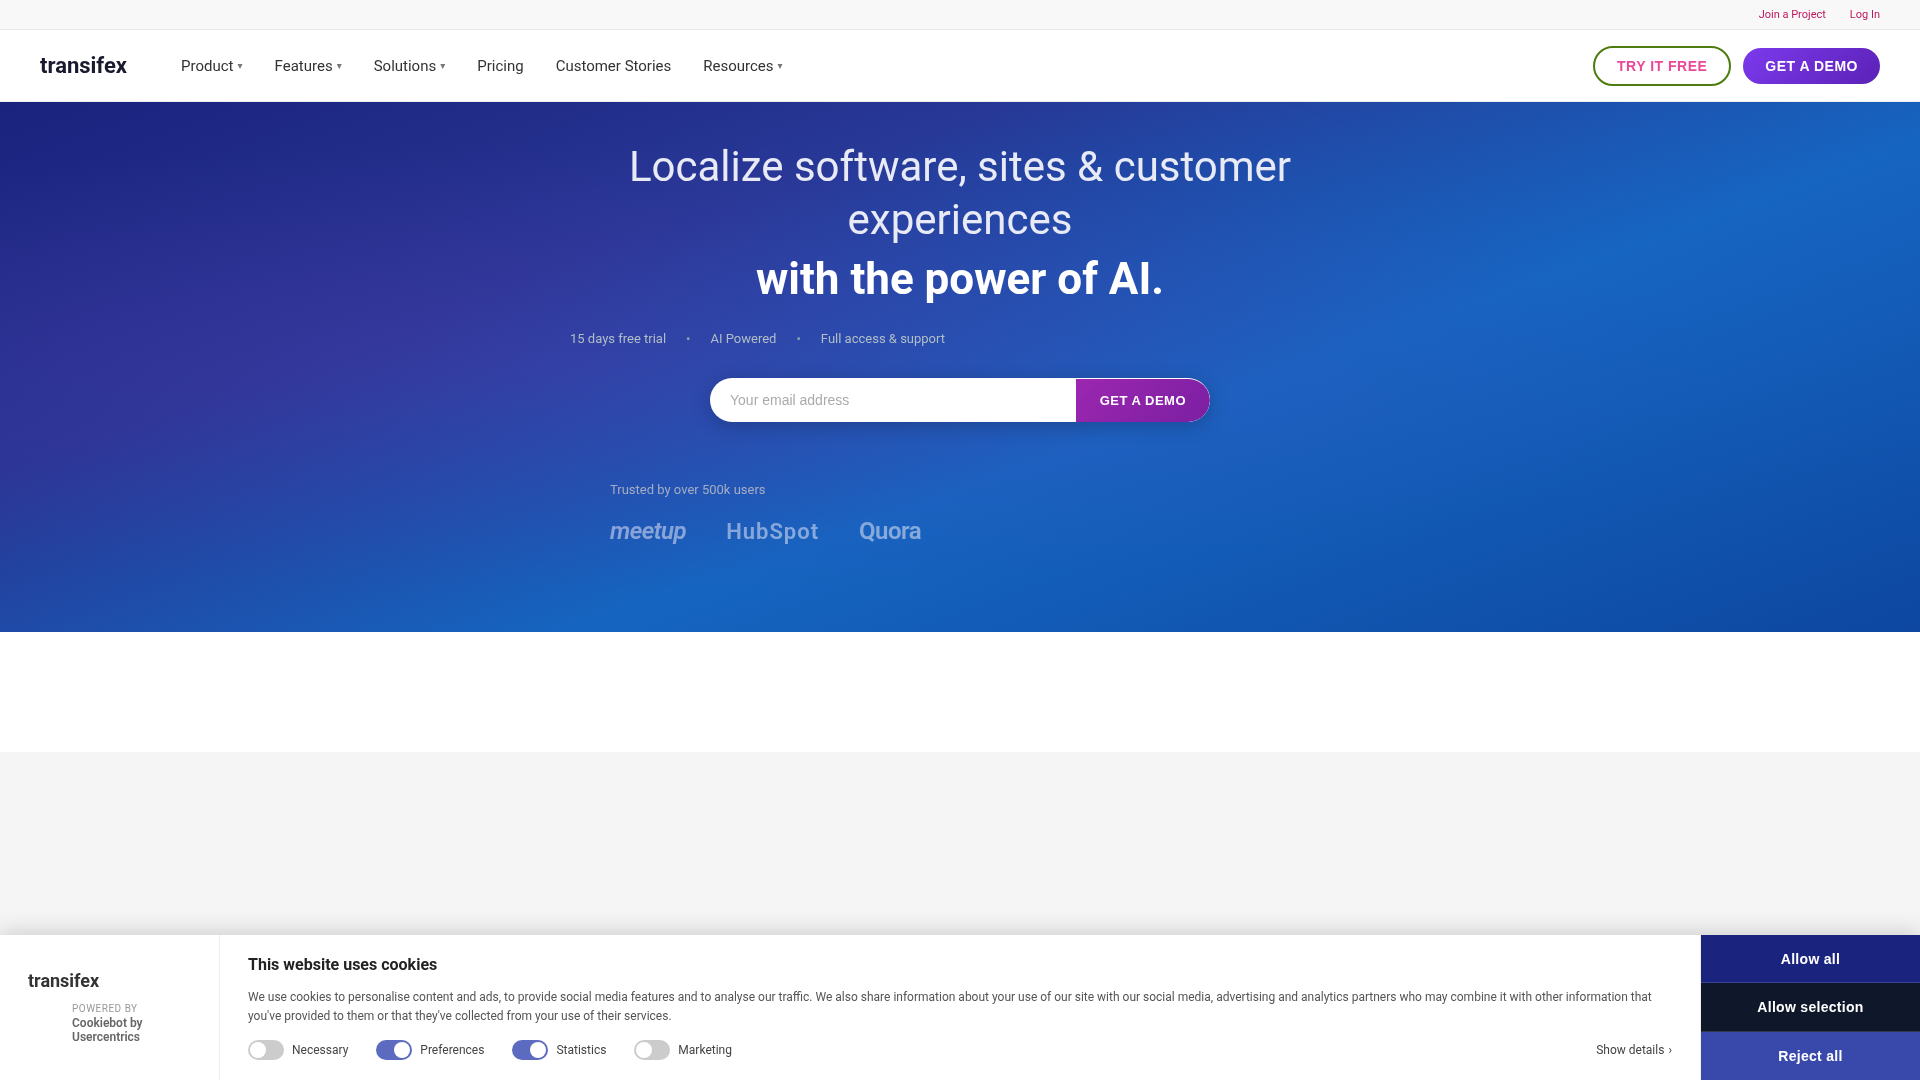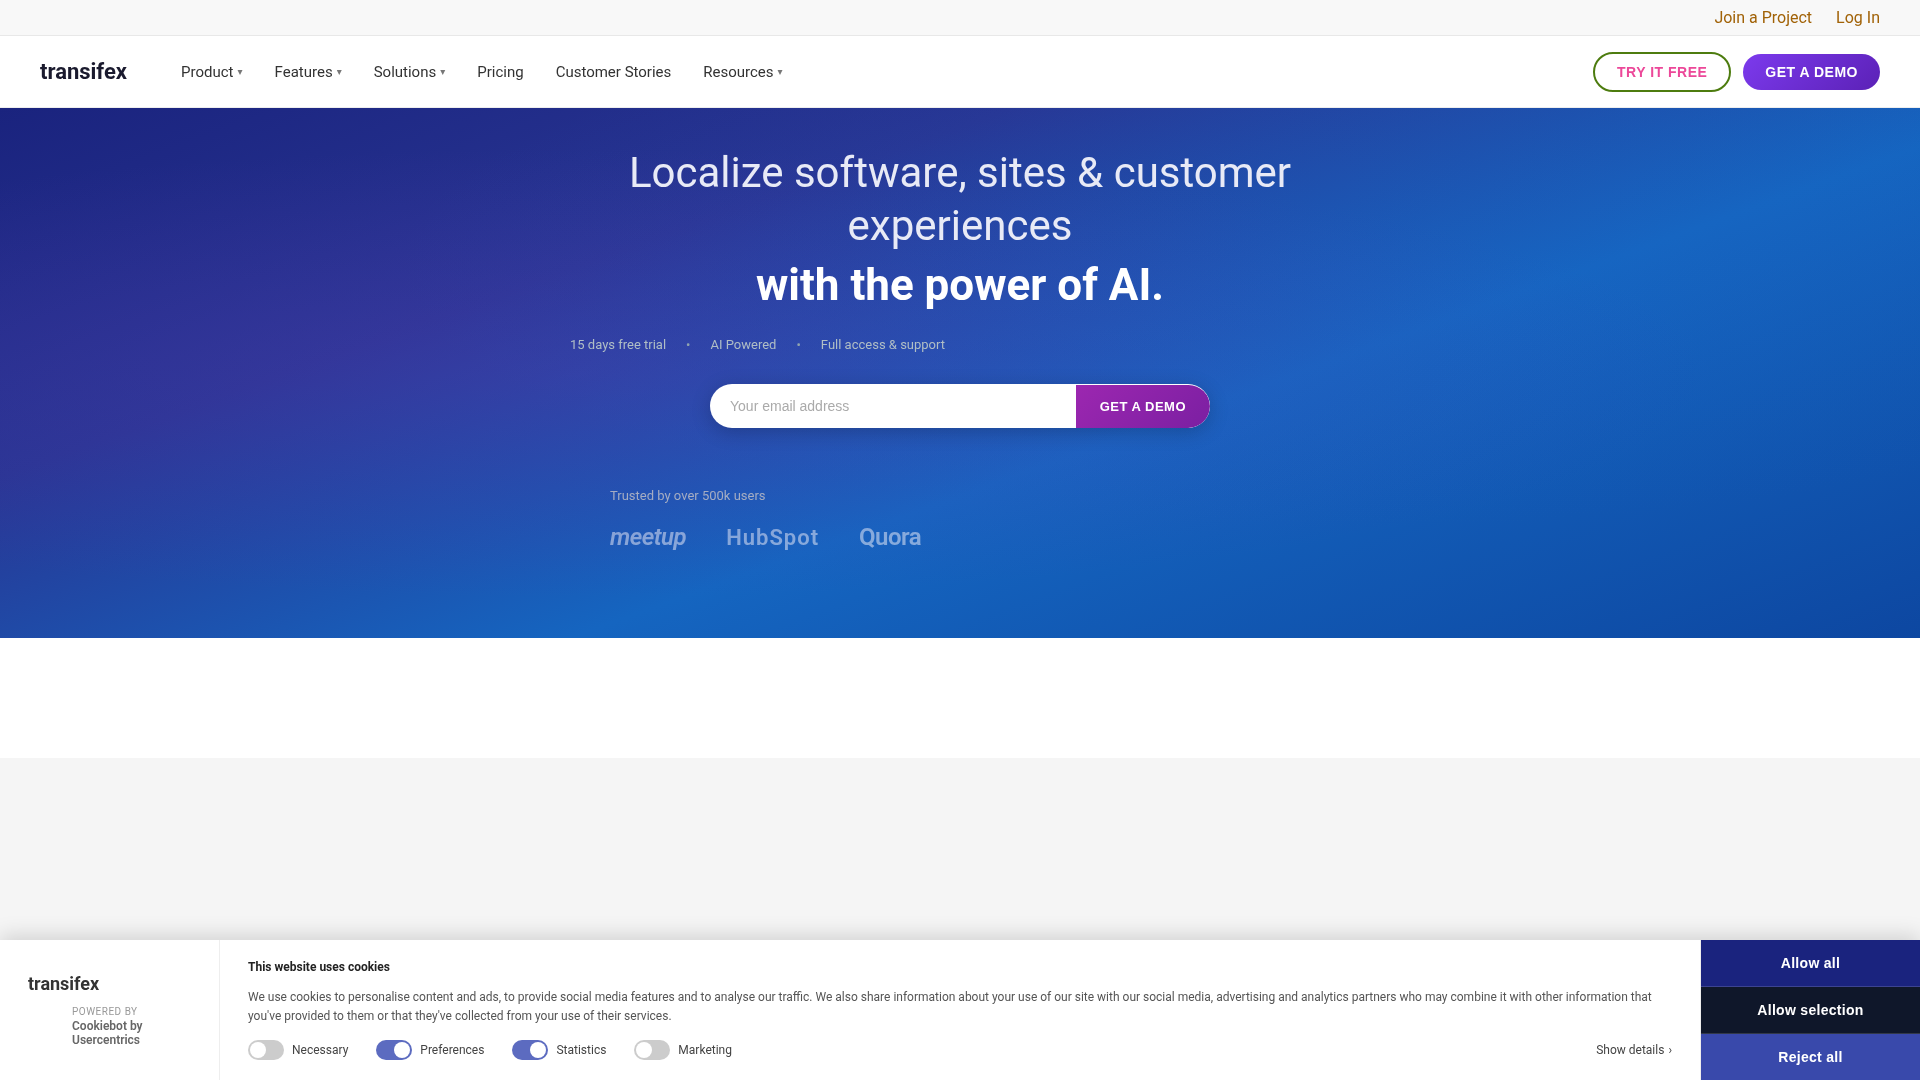--- a/index.html
+++ b/index.html
@@ -8,22 +8,22 @@
     
     .top-bar {
       background: #f8f8f8;
       border-bottom: 1px solid #e8e8e8;
       display: flex;
       justify-content: flex-end;
       padding: 8px 40px;
       gap: 24px;
     }
     .top-bar a {
-      font-size: 16px;
-      color: #a16207;
+      font-size: 11px;
+      color: #be185d;
       text-decoration: none;
       cursor: pointer;
     }
 
     
     .navbar {
       background: #fff;
       display: flex;
       align-items: center;
       padding: 0 40px;
@@ -226,21 +226,21 @@
       font-weight: 600;
     }
     .cookie-main {
       flex: 1;
       padding: 20px 28px;
       display: flex;
       flex-direction: column;
       gap: 14px;
     }
     .cookie-title {
-      font-size: 12px;
+      font-size: 16px;
       font-weight: 700;
       color: #222;
     }
     .cookie-desc {
       font-size: 12px;
       color: #555;
       line-height: 1.6;
     }
     .cookie-controls {
       display: flex;

